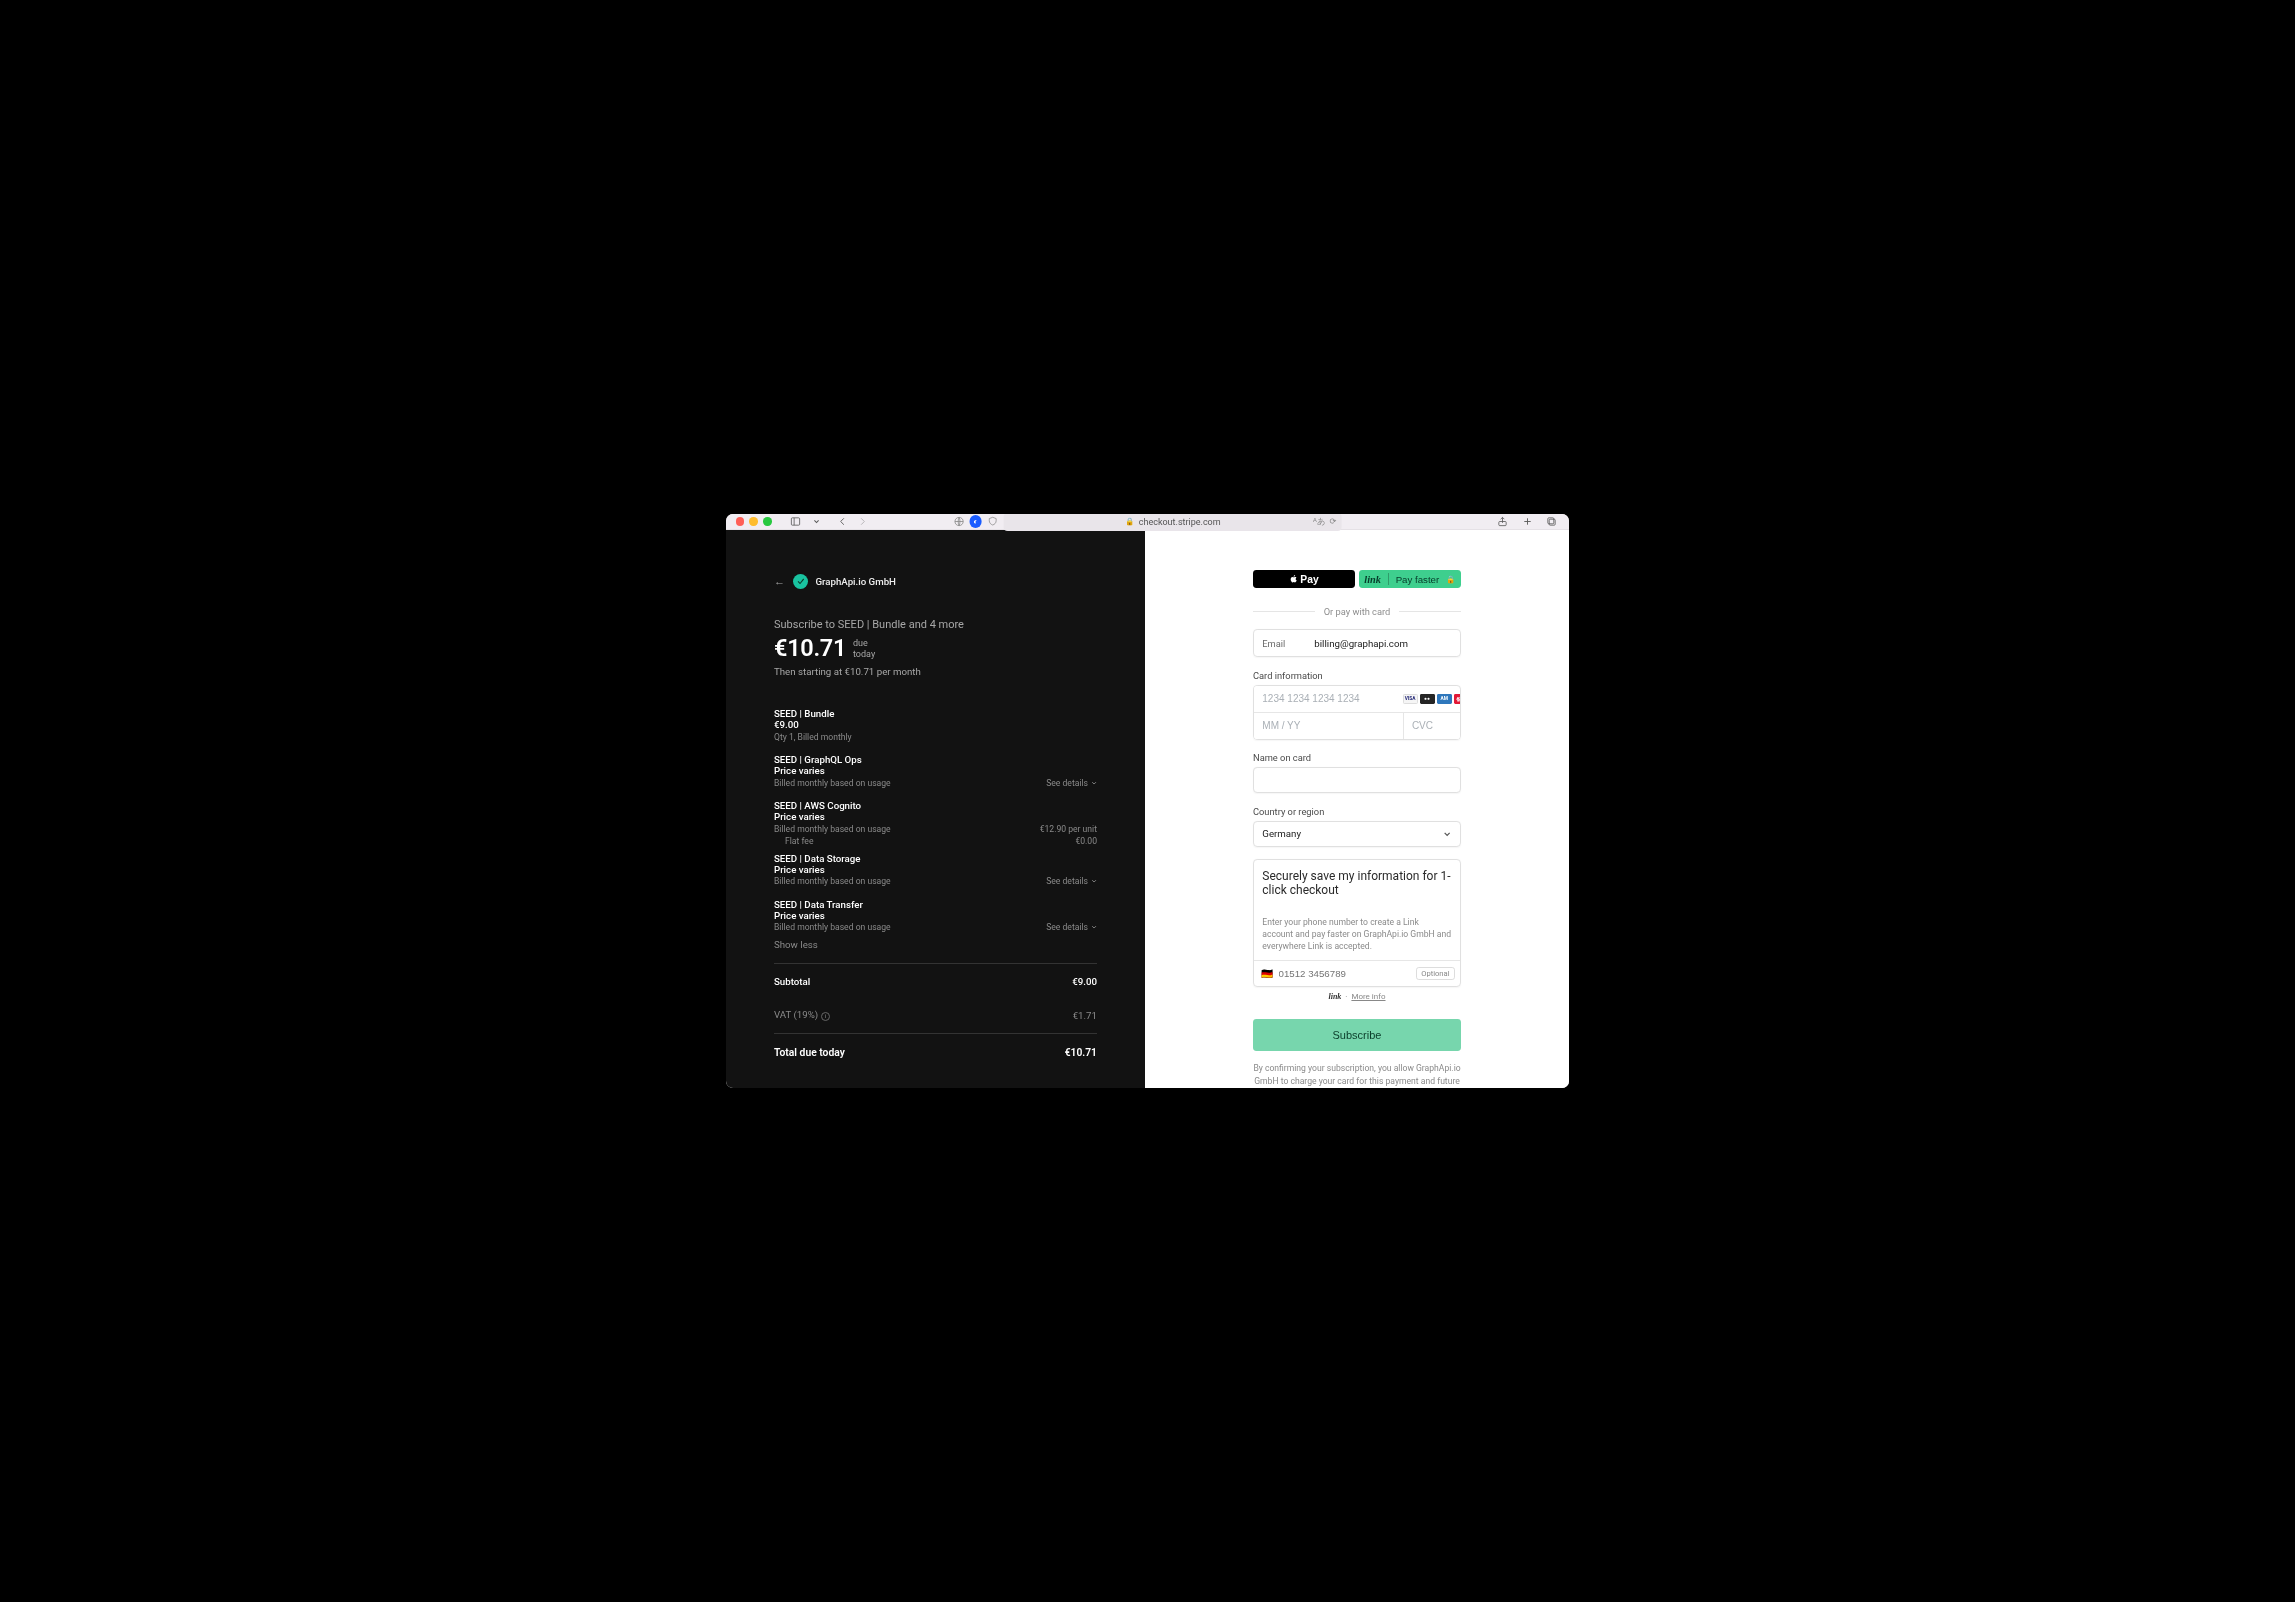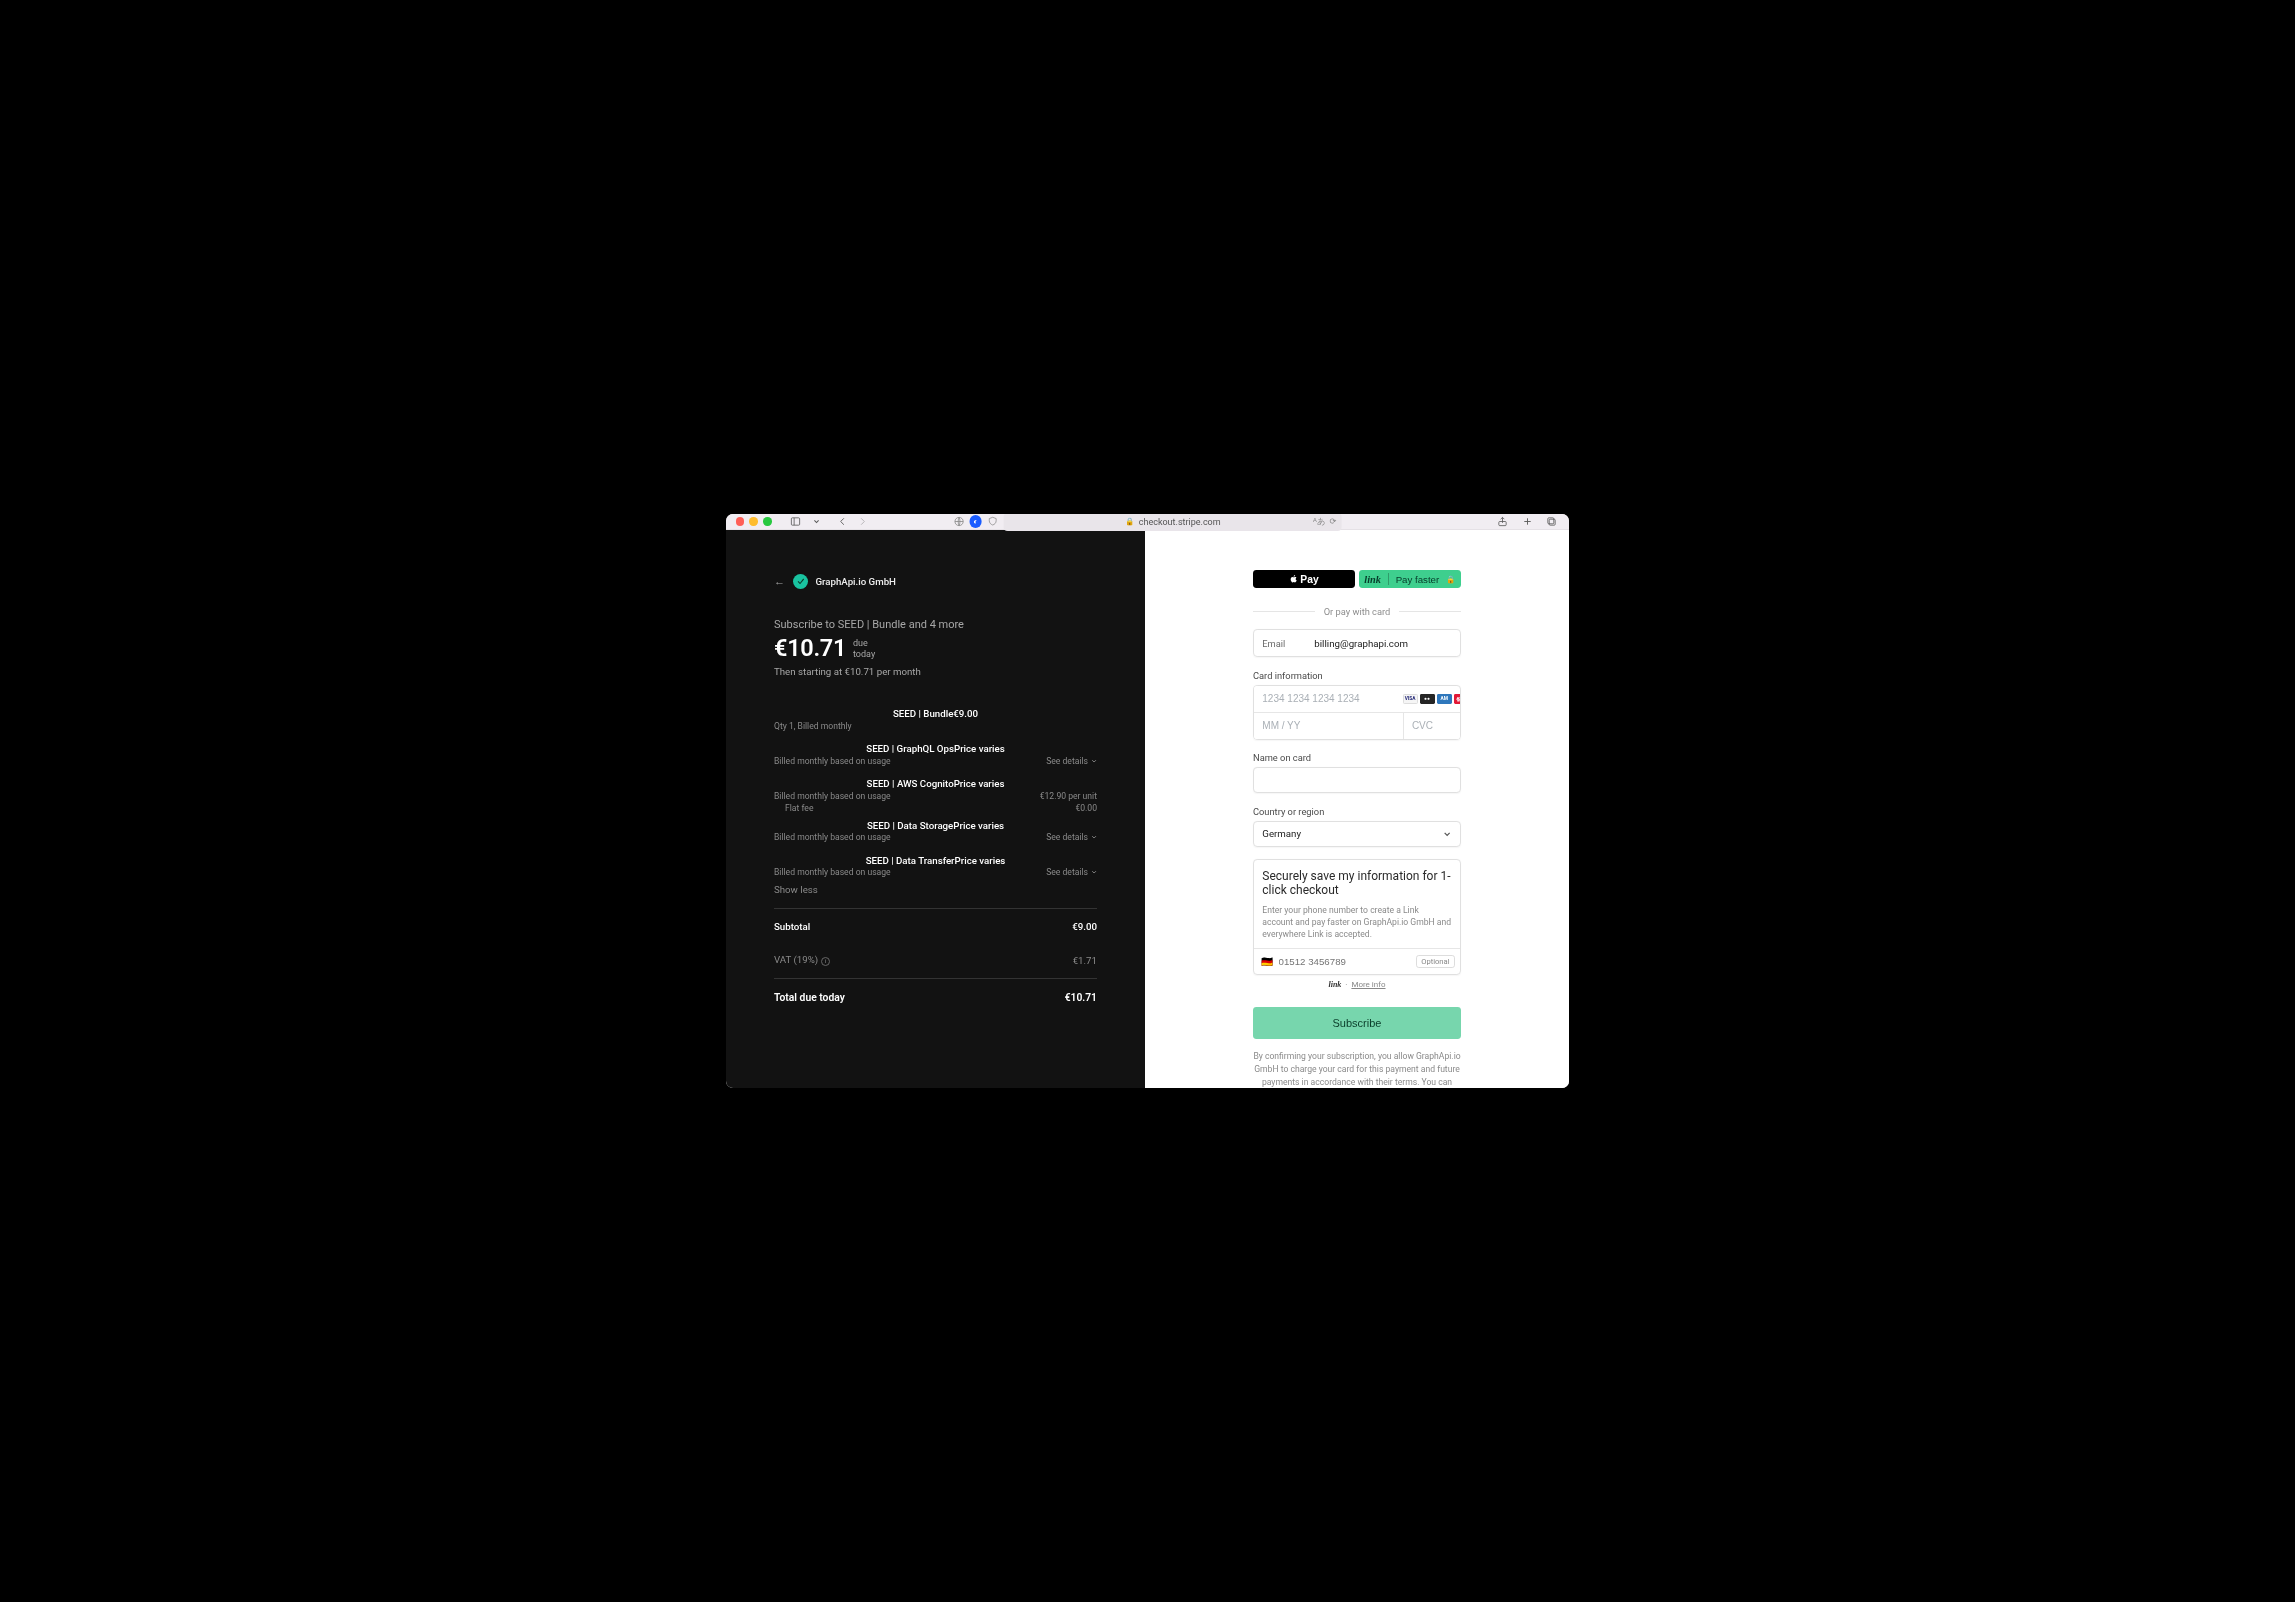--- a/index.html
+++ b/index.html
@@ -73,21 +73,21 @@
   .back-arrow { color:#aaa; font-size:11px; margin-right:1.4px; cursor:pointer; }
   .merchant-logo { width:15px; height:15px; border-radius:50%; background:#19c3a0; display:flex; align-items:center; justify-content:center; }
   .merchant-logo svg { width:9.7px; height:9.7px; }
   .merchant-name { font-size:9.7px; font-weight:500; color:#eee; }
   .subscribe-title { margin-top:29px; color:#a7a7a7; font-size:11px; }
   .amount-row { display:flex; align-items:flex-start; gap:7px; margin-top:2.8px; }
   .amount { font-size:23.5px; font-weight:600; letter-spacing:-0.3px; }
   .due-box { display:flex; flex-direction:column; font-size:9px; color:#a7a7a7; margin-top:4.1px; line-height:1.2; }
   .starting { color:#a7a7a7; font-size:9.7px; margin-top:4.1px; }
   .items { margin-top:26px; }
-  .item { display:flex; justify-content:center; padding:5.5px 0 0 0; }
+  .item { display:flex; justify-content:space-between; padding:5.5px 0 0 0;flex-direction:column; }
   .item .label { font-size:9.7px; font-weight:500; }
   .item .price { font-size:9.7px; font-weight:500; }
   .sub { color:#8a8a8a; font-size:8.6px; margin-top:1.4px; margin-bottom:7px; display:flex; justify-content:space-between; }
   .sub .see-details { display:flex; align-items:center; gap:2.8px; cursor:pointer; }
   .sub .see-details svg { width:6.2px; height:6.2px; }
   .flat-row { display:flex; justify-content:space-between; color:#8a8a8a; font-size:8.6px; padding-left:11px; margin-top:-4.1px; margin-bottom:1px; }
   .show-less { color:#8a8a8a; font-size:9.7px; margin-top:4.1px; cursor:pointer; }
   .divider { border-top:0.7px solid #333; margin:12.4px 0; }
   .total-row { display:flex; justify-content:space-between; font-size:9.7px; font-weight:500; }
   .vat-row { display:flex; justify-content:space-between; font-size:9.7px; color:#8a8a8a; margin-top:22px; align-items:flex-end; }
@@ -131,21 +131,21 @@
   .brand.amex { background:#2e77bc; }
   .brand.up { background:#e21836; }
   .exp-cvc { display:flex; }
   .exp-cvc .card-input:first-child { border-right:0.7px solid #e6e6e6; }
   .name-input { width:100%; height:26px; border:0.7px solid #e0e0e0; border-radius:4.1px; padding:0 8.3px; font-size:10px; box-shadow:0 0.7px 1.4px rgba(0,0,0,0.04); outline:none; }
   .country-select { width:100%; height:26px; border:0.7px solid #e0e0e0; border-radius:4.1px; padding:0 8.3px; font-size:9.7px; box-shadow:0 0.7px 1.4px rgba(0,0,0,0.04); display:flex; align-items:center; justify-content:space-between; cursor:pointer; }
   .country-select svg { width:8.3px; height:8.3px; color:#555; }
   .link-save-box { border:0.7px solid #e0e0e0; border-radius:4.1px; box-shadow:0 0.7px 1.4px rgba(0,0,0,0.04); margin-top:12.4px; }
   .link-save-top { padding:8.3px; }
   .link-save-title { font-size:12px; font-weight:400; color:#2a2a2a; }
-  .link-save-desc { font-size:8.6px; color:#8a8a8a; margin-top:7px; line-height:1.4; }
+  .link-save-desc { font-size:8.6px; color:#8a8a8a; margin-top:19px; line-height:1.4; }
   .phone-row { border-top:0.7px solid #e6e6e6; height:26px; display:flex; align-items:center; padding:0 7px; gap:5.5px; }
   .flag { font-size:9.7px; }
   .phone-input { flex:1; border:none; outline:none; font-size:9.7px; color:#888; }
   .optional-badge { font-size:7.6px; color:#888; border:0.7px solid #ddd; border-radius:2.8px; padding:1.4px 4.1px; }
   .link-more { text-align:center; font-size:8px; color:#888; margin-top:5.5px; }
   .link-more .link-logo2 { font-family:Georgia,serif; font-style:italic; font-weight:700; color:#333; }
   .link-more a { color:#888; text-decoration:underline; cursor:pointer; }
   .subscribe-btn {
     width:100%; height:32px; margin-top:18px;
     background:#77d6ad; color:#0a3d2a; border:none; border-radius:3.4px;

